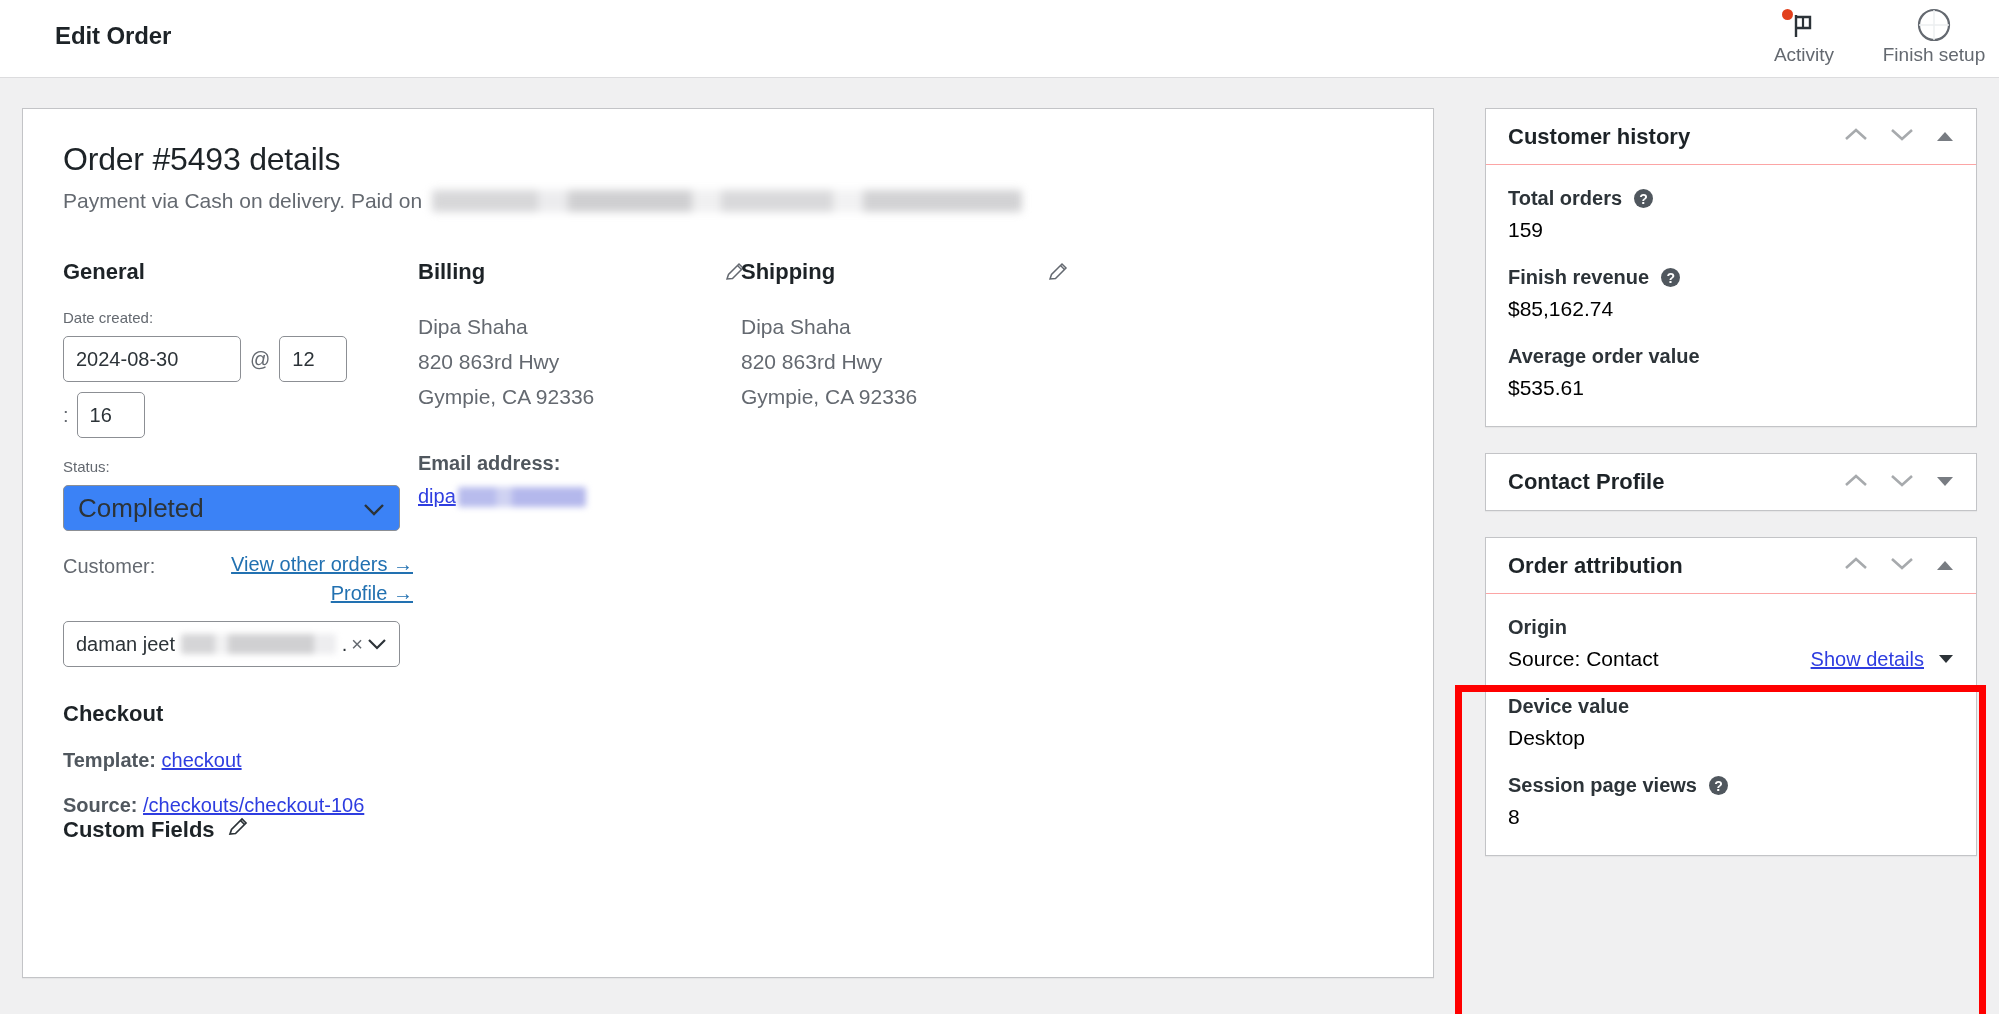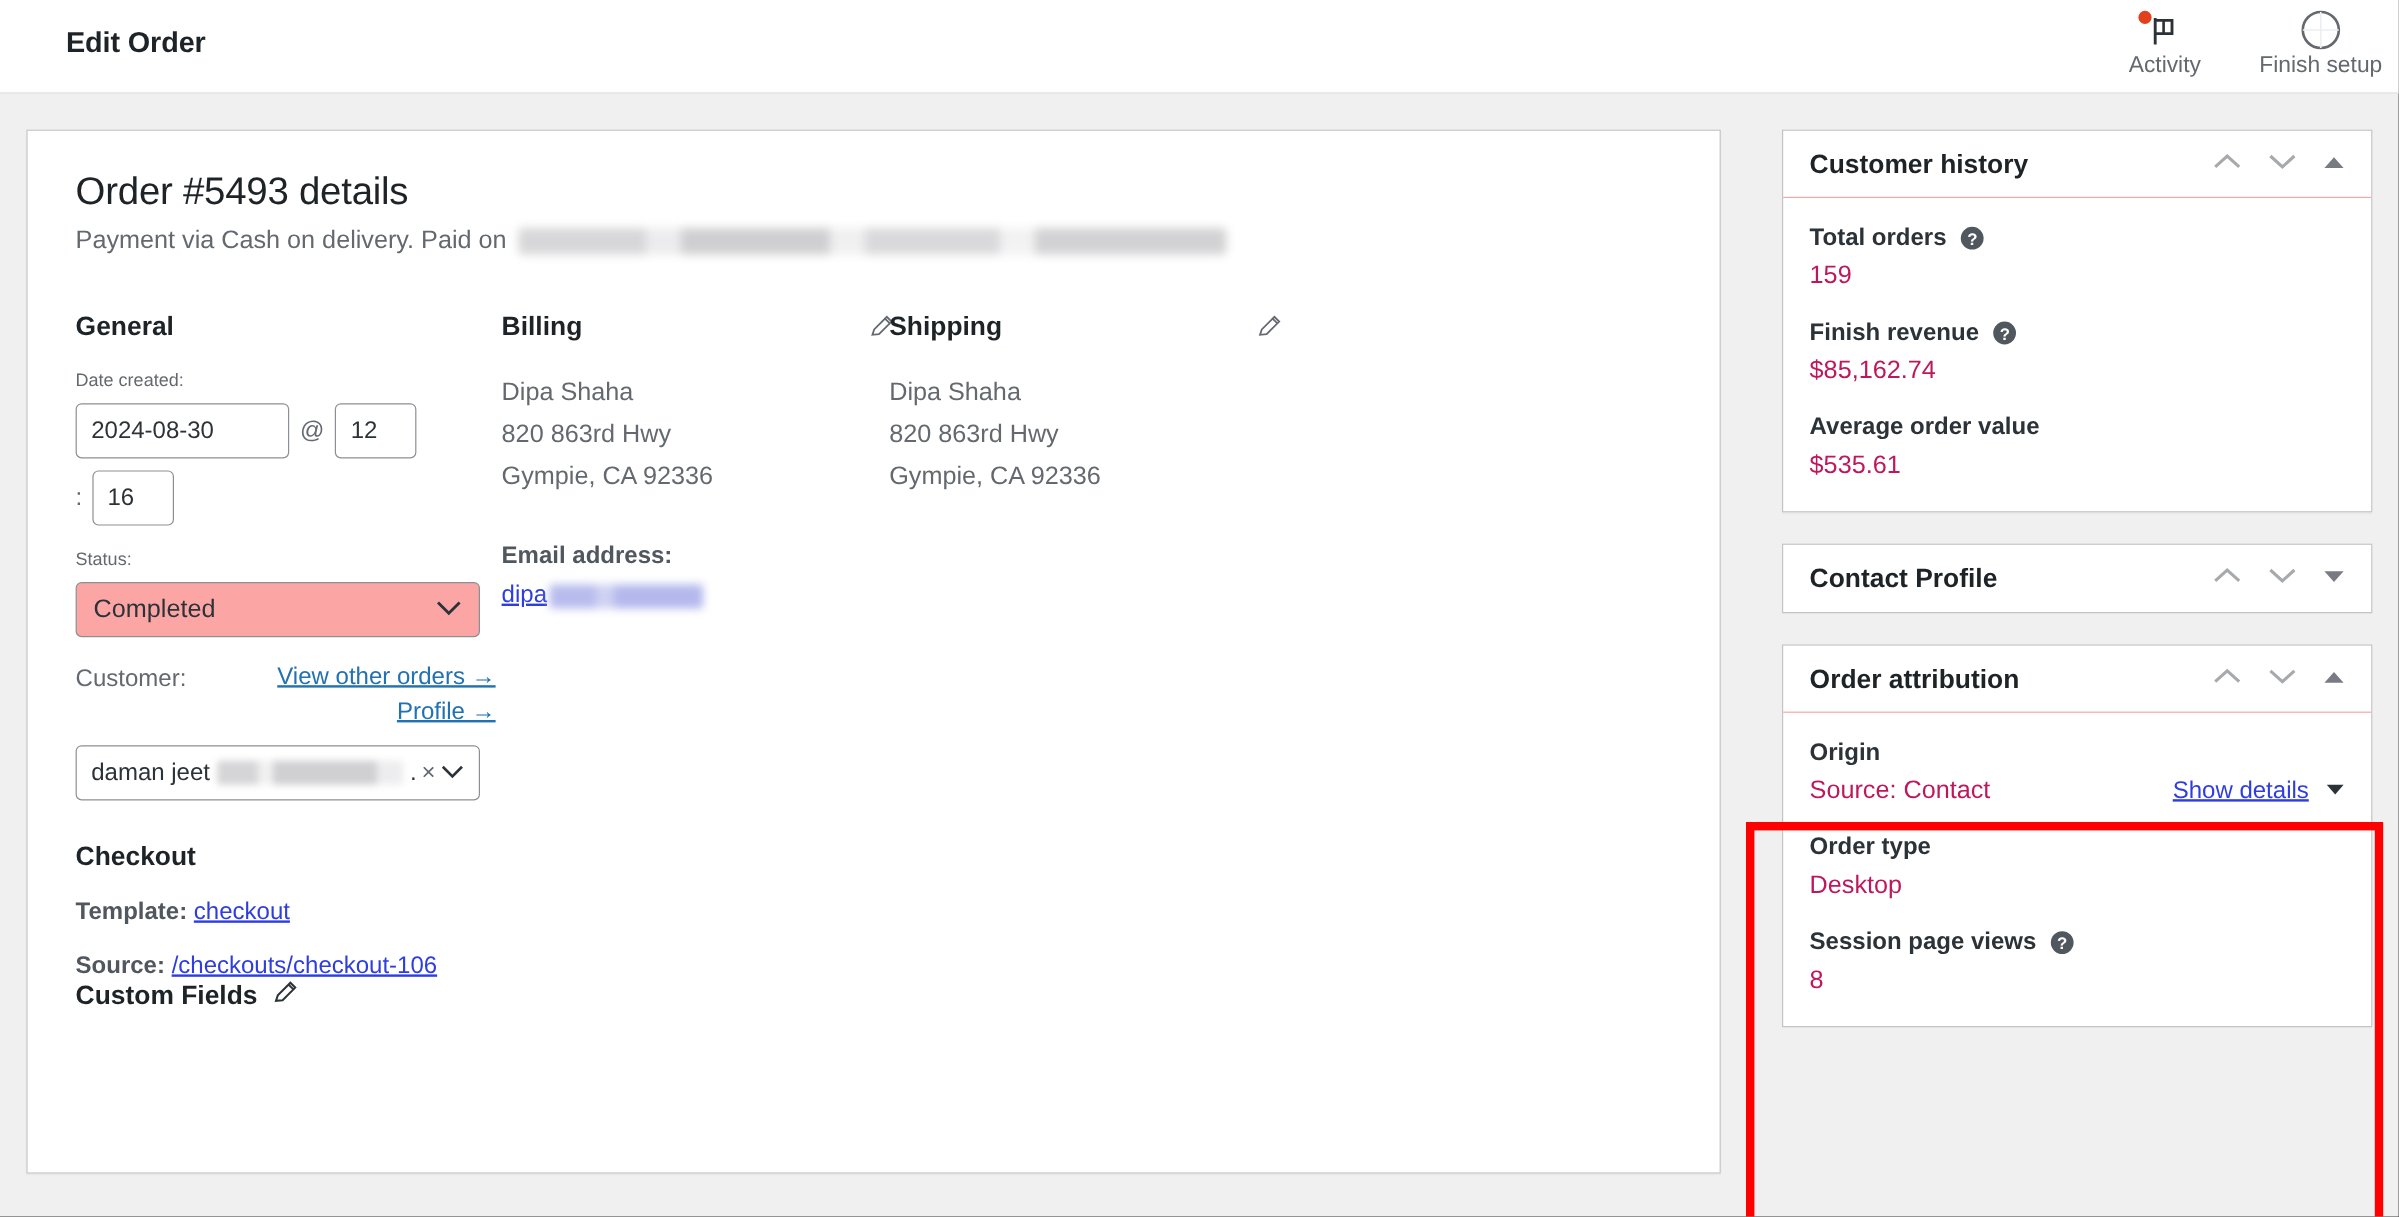--- a/index.html
+++ b/index.html
@@ -106,22 +106,22 @@
   .at { font-size: 20px; color: #646970; margin: 0 9px; }
   .hour-input { width: 68px; }
   .colon { font-size: 20px; color: #646970; margin: 0 8px 0 0; }
   .min-row { display: flex; align-items: center; margin-top: 10px; }
   .min-input { width: 68px; }
 
   .status-label { margin-top: 20px; }
   .select-box {
     width: 337px; height: 46px;
     border: 1px solid #8c8f94; border-radius: 5px;
-    background: #fca5a5; display: flex; align-items: center;
-    padding: 0 14px; font-size: 21px; color: #2c3338;
+    background: #3b82f6; display: flex; align-items: center;
+    padding: 0 14px; font-size: 26px; color: #2c3338;
     justify-content: space-between; cursor: pointer;
   }
 
   .cust-row {
     margin-top: 22px; position: relative; height: 64px;
   }
   .cust-label { font-size: 20px; color: #646970; position: absolute; left: 0; top: 2px; }
   .link {
     color: #2271b1; text-decoration: underline; cursor: pointer;
     font-size: 20px;
@@ -184,21 +184,21 @@
   .panel-title { font-size: 22px; font-weight: 700; color: #1d2327; }
   .panel-ctrls { display: flex; align-items: center; gap: 22px; }
   .panel-body { padding: 22px 22px 26px 22px; }
 
   .stat { margin-bottom: 24px; }
   .stat:last-child { margin-bottom: 0; }
   .stat-label {
     font-size: 20px; font-weight: 700; color: #2c3338;
     display: flex; align-items: center; gap: 12px;
   }
-  .stat-value { font-size: 21px; color: #be185d; margin-top: 8px; }
+  .stat-value { font-size: 21px; color: #000000; margin-top: 8px; }
   .help-ico {
     width: 19px; height: 19px; border-radius: 50%;
     background: #50575e; color: #fff; font-size: 14px; font-weight: 700;
     display: inline-flex; align-items: center; justify-content: center;
     line-height: 1; cursor: pointer;
   }
 
   .origin-row {
     display: flex; align-items: center; justify-content: space-between;
     margin-top: 8px;
@@ -462,21 +462,21 @@
                 <a class="link link-blue">Show details</a>
                 <span>
                   <svg width="16" height="10" viewBox="0 0 16 10">
                       <path d="M1 1 L15 1 L8 9 Z" fill="#2c3338"></path>
                     </svg>
                 </span>
               </span>
             </div>
           </div>
           <div class="stat">
-            <div class="stat-label">Order type</div>
+            <div class="stat-label">Device value</div>
             <div class="stat-value">Desktop</div>
           </div>
           <div class="stat">
             <div class="stat-label">
               <span>Session page views</span>
               <span class="help-ico">?</span>
             </div>
             <div class="stat-value">8</div>
           </div>
         </div>

